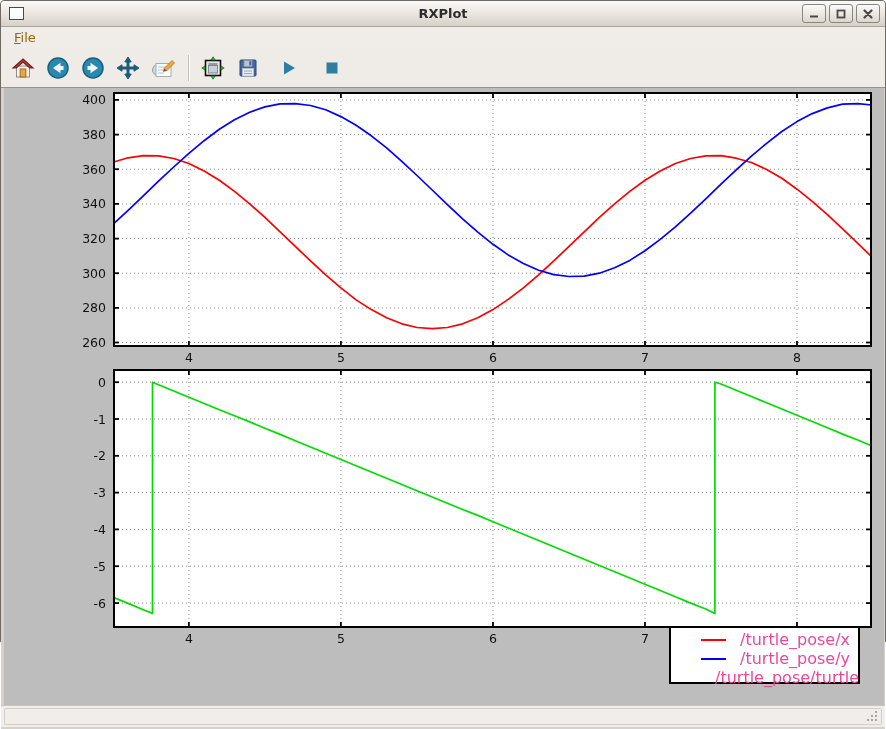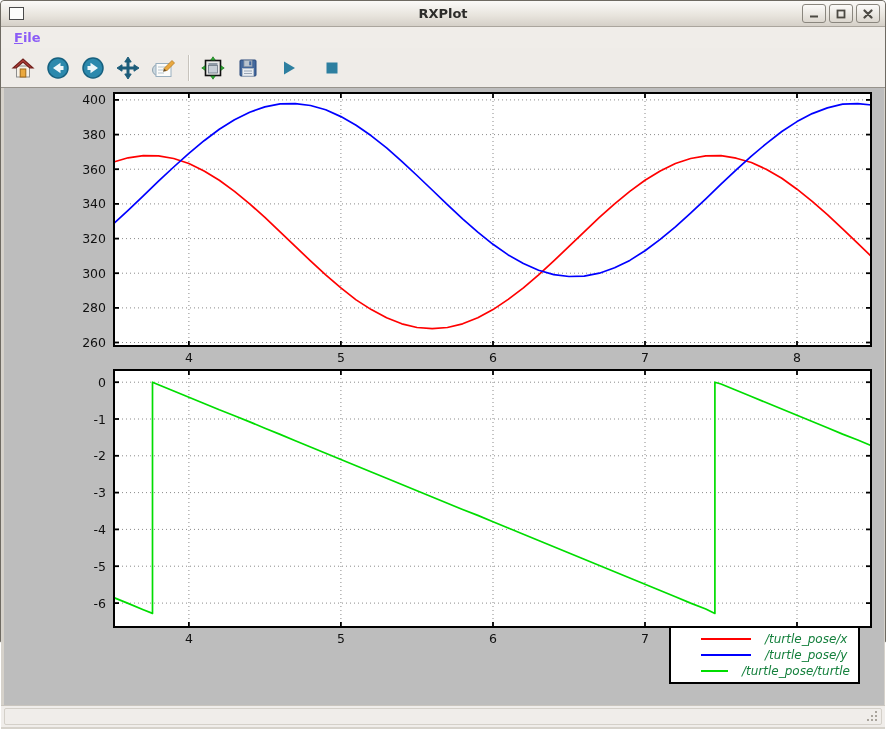--- a/index.html
+++ b/index.html
@@ -14,42 +14,42 @@
   .win-icon { width:15px; height:13px; background:#fdfdfb; border:1px solid #4a4a4a; margin-left:3px; }
   .title { position:absolute; left:0; right:0; text-align:center; font-weight:bold;
            font-size:13px; color:#2d2c2a; pointer-events:none; }
   .tb-buttons { margin-left:auto; display:flex; gap:3px; z-index:2; }
   .tb-btn { width:24px; height:19px; border:1px solid #8a867e; border-radius:3px;
             background:linear-gradient(#fcfbf9,#dcd7cf); display:flex; align-items:center;
             justify-content:center; color:#4c4943; }
   .tb-btn svg { display:block; }
   
   .menubar { height:21px; flex:0 0 21px; display:flex; align-items:center; padding:4px 6px;
-             background:#f0ede9; font-size:13px; color:#8b5cf6;font-weight:bold; }
+             background:#f0ede9; font-size:13px; color:#a16207; }
   .menu-item { padding:2px 7px; }
   .menu-item .u { text-decoration:underline; }
   
   .toolbar { height:39px; flex:0 0 39px; display:flex; align-items:center; padding:0 8px;
              background:#efece8; }
   .tool { width:28px; height:30px; display:flex; align-items:center; justify-content:center;
           border:1px solid transparent; border-radius:2px; margin-right:7px; background:transparent; padding:0; }
   .tool svg { display:block; }
   .separator { width:2px; height:26px; background:#c7c3bc; border-right:1px solid #fbfaf8;
                margin:0 9px 0 4px; }
   
   .canvas-row { flex:1 1 auto; background:#d6d2cb; padding:0 3px; border-top:1px solid #97938c; }
   .canvas { position:relative; width:880px; height:617px; background:#bdbdbd; }
   .canvas svg { position:absolute; left:0; top:0; }
   
   .legend { position:absolute; left:665px; top:538px; width:191px; height:58px;
             background:#ffffff; border:2px solid #000; display:flex; flex-direction:column;
             justify-content:space-evenly; padding:2px 8px; }
   .legend-row { display:flex; align-items:center; }
   .legend-line { width:50px; height:0; border-top:2px solid #000; margin:0 14px 0 22px; }
-  .legend-label { font-size:12px; color:#15803d; white-space:nowrap;font-style:italic; }
+  .legend-label { font-size:16px; color:#ec4899; white-space:nowrap; }
   
   .statusbar { height:22px; flex:0 0 22px; background:#f0edea; border-top:1px solid #c9c5be;
                display:flex; align-items:center; justify-content:flex-end; padding:0 6px;
                position:relative; }
   .status-field { position:absolute; left:3px; right:3px; top:2px; bottom:2px;
                   border:1px solid #d4d0c9; border-radius:2px; }
   .grip { position:relative; z-index:1; }
   .bottom-frame { height:4px; flex:0 0 4px; background:#d6d2cb; border-radius:0 0 2px 2px; }
 </style>
 </head>

